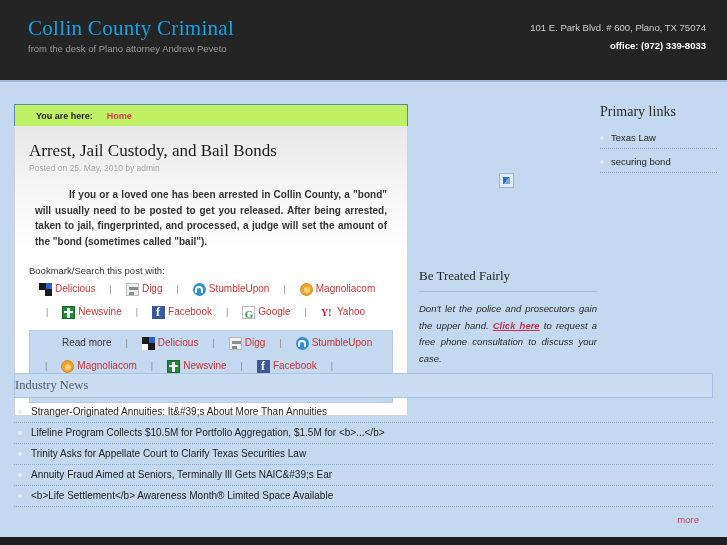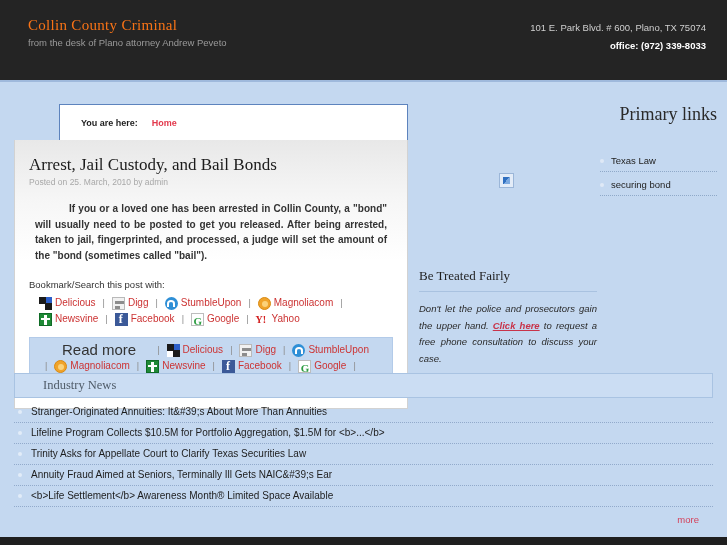--- a/index.html
+++ b/index.html
@@ -32,22 +32,22 @@
     border-bottom: 2px solid #9fb9dc;
     box-sizing: border-box;
   }
   .brand {
     position: absolute;
     left: 28px;
     top: 17px;
   }
   .brand-title {
     font-family: "Liberation Serif", serif;
-    font-size: 15px;
-    color: #f97316;
+    font-size: 21px;
+    color: #0ea5e9;
     letter-spacing: 0.3px;
     line-height: 1.1;
     white-space: nowrap;
   }
   .brand-sub {
     font-family: "Liberation Sans", sans-serif;
     font-size: 9.5px;
     color: #9a9a9a;
     margin-top: 3px;
     white-space: nowrap;
@@ -72,29 +72,28 @@
   }
 
   
   .content-col {
     position: absolute;
     left: 14px;
     top: 104px;
     width: 394px;
   }
   .breadcrumb {
-    height: 36px;
-    background: #ffffff;
+    height: 22px;
+    background: #bef264;
     border: 1px solid #5d83bd;
     border-bottom: none;
     box-sizing: border-box;
     display: flex;
     align-items: center;
     padding-left: 21px;
-    margin-left: 45px;
   }
   .breadcrumb-label {
     font-size: 9px;
     color: #1d1d1d;
     font-weight: bold;
   }
   .breadcrumb-link {
     font-size: 9px;
     color: #e2384c;
     margin-left: 14px;
@@ -133,21 +132,21 @@
     font-size: 9.5px;
     color: #333;
     margin-bottom: 5px;
   }
 
   
   .share-row {
     display: flex;
     flex-wrap: wrap;
     align-items: center;
-    gap: 0px;
+    gap: 7px;
     margin-left: 10px;
     line-height: 16px;
   }
   .share-item {
     display: inline-flex;
     align-items: center;
     white-space: nowrap;
   }
   .share-item .lbl {
     font-size: 10px;
@@ -241,39 +240,38 @@
   
   .readmore-box {
     margin-top: 10px;
     background: #c4d8f0;
     border: 1px solid #b3cbe9;
     box-sizing: border-box;
     padding: 4px 8px 5px 8px;
   }
   .readmore-box .share-row { margin-left: 0; }
   .readmore-first {
-    font-size: 15px;
+    font-size: 10px;
     color: #333;
     margin-left: 24px;
-    margin-right: 14px;
+    margin-right: 0;
   }
 
   
   .sidebar {
     position: absolute;
     left: 600px;
     top: 104px;
     width: 117px;
   }
   .sidebar-title {
     font-family: "Liberation Serif", serif;
-    font-size: 18px;
+    font-size: 14px;
     color: #2a2a2a;
-    margin-bottom: 28px;
-    text-align: right;
+    margin-bottom: 10px;
   }
   .side-link-row {
     display: flex;
     align-items: center;
     padding: 2px 0 5px 0;
     border-bottom: 1px dotted #8fa9c9;
     margin-bottom: 5px;
   }
   .side-bullet {
     width: 4px; height: 4px;
@@ -343,21 +341,21 @@
     top: 373px;
     width: 699px;
   }
   .news-header {
     height: 25px;
     background: #cbddf3;
     border: 1px solid #a9c3e2;
     box-sizing: border-box;
     display: flex;
     align-items: center;
-    padding-left: 28px;
+    padding-left: 0;
   }
   .news-header-title {
     font-family: "Liberation Serif", serif;
     font-size: 12.5px;
     color: #4f5b68;
   }
   .news-list {
     margin-top: 4px;
   }
   .news-row {
@@ -420,21 +418,21 @@
 
   <div class="content-col">
 
     <div class="breadcrumb">
       <span class="breadcrumb-label">You are here:</span>
       <a href="#" class="breadcrumb-link">Home</a>
     </div>
 
     <div class="article">
       <h1 class="article-title">Arrest, Jail Custody, and Bail Bonds</h1>
-      <div class="article-meta">Posted on 25. March, 2010 by admin</div>
+      <div class="article-meta">Posted on 25. May, 2010 by admin</div>
       <p class="article-body">If you or a loved one has been arrested in Collin County, a "bond" will usually need to be posted to get you released.  After being arrested, taken to jail, fingerprinted, and processed, a judge will set the amount of the "bond (sometimes called "bail").</p>
 
       <div class="bookmark-label">Bookmark/Search this post with:</div>
 
       <div class="share-row" id="share-top">
           <span class="share-item">
             <span class="ico ico-delicious"></span>
             <a class="lbl" href="#">Delicious</a>
           </span>
           <span class="sep">|</span>

